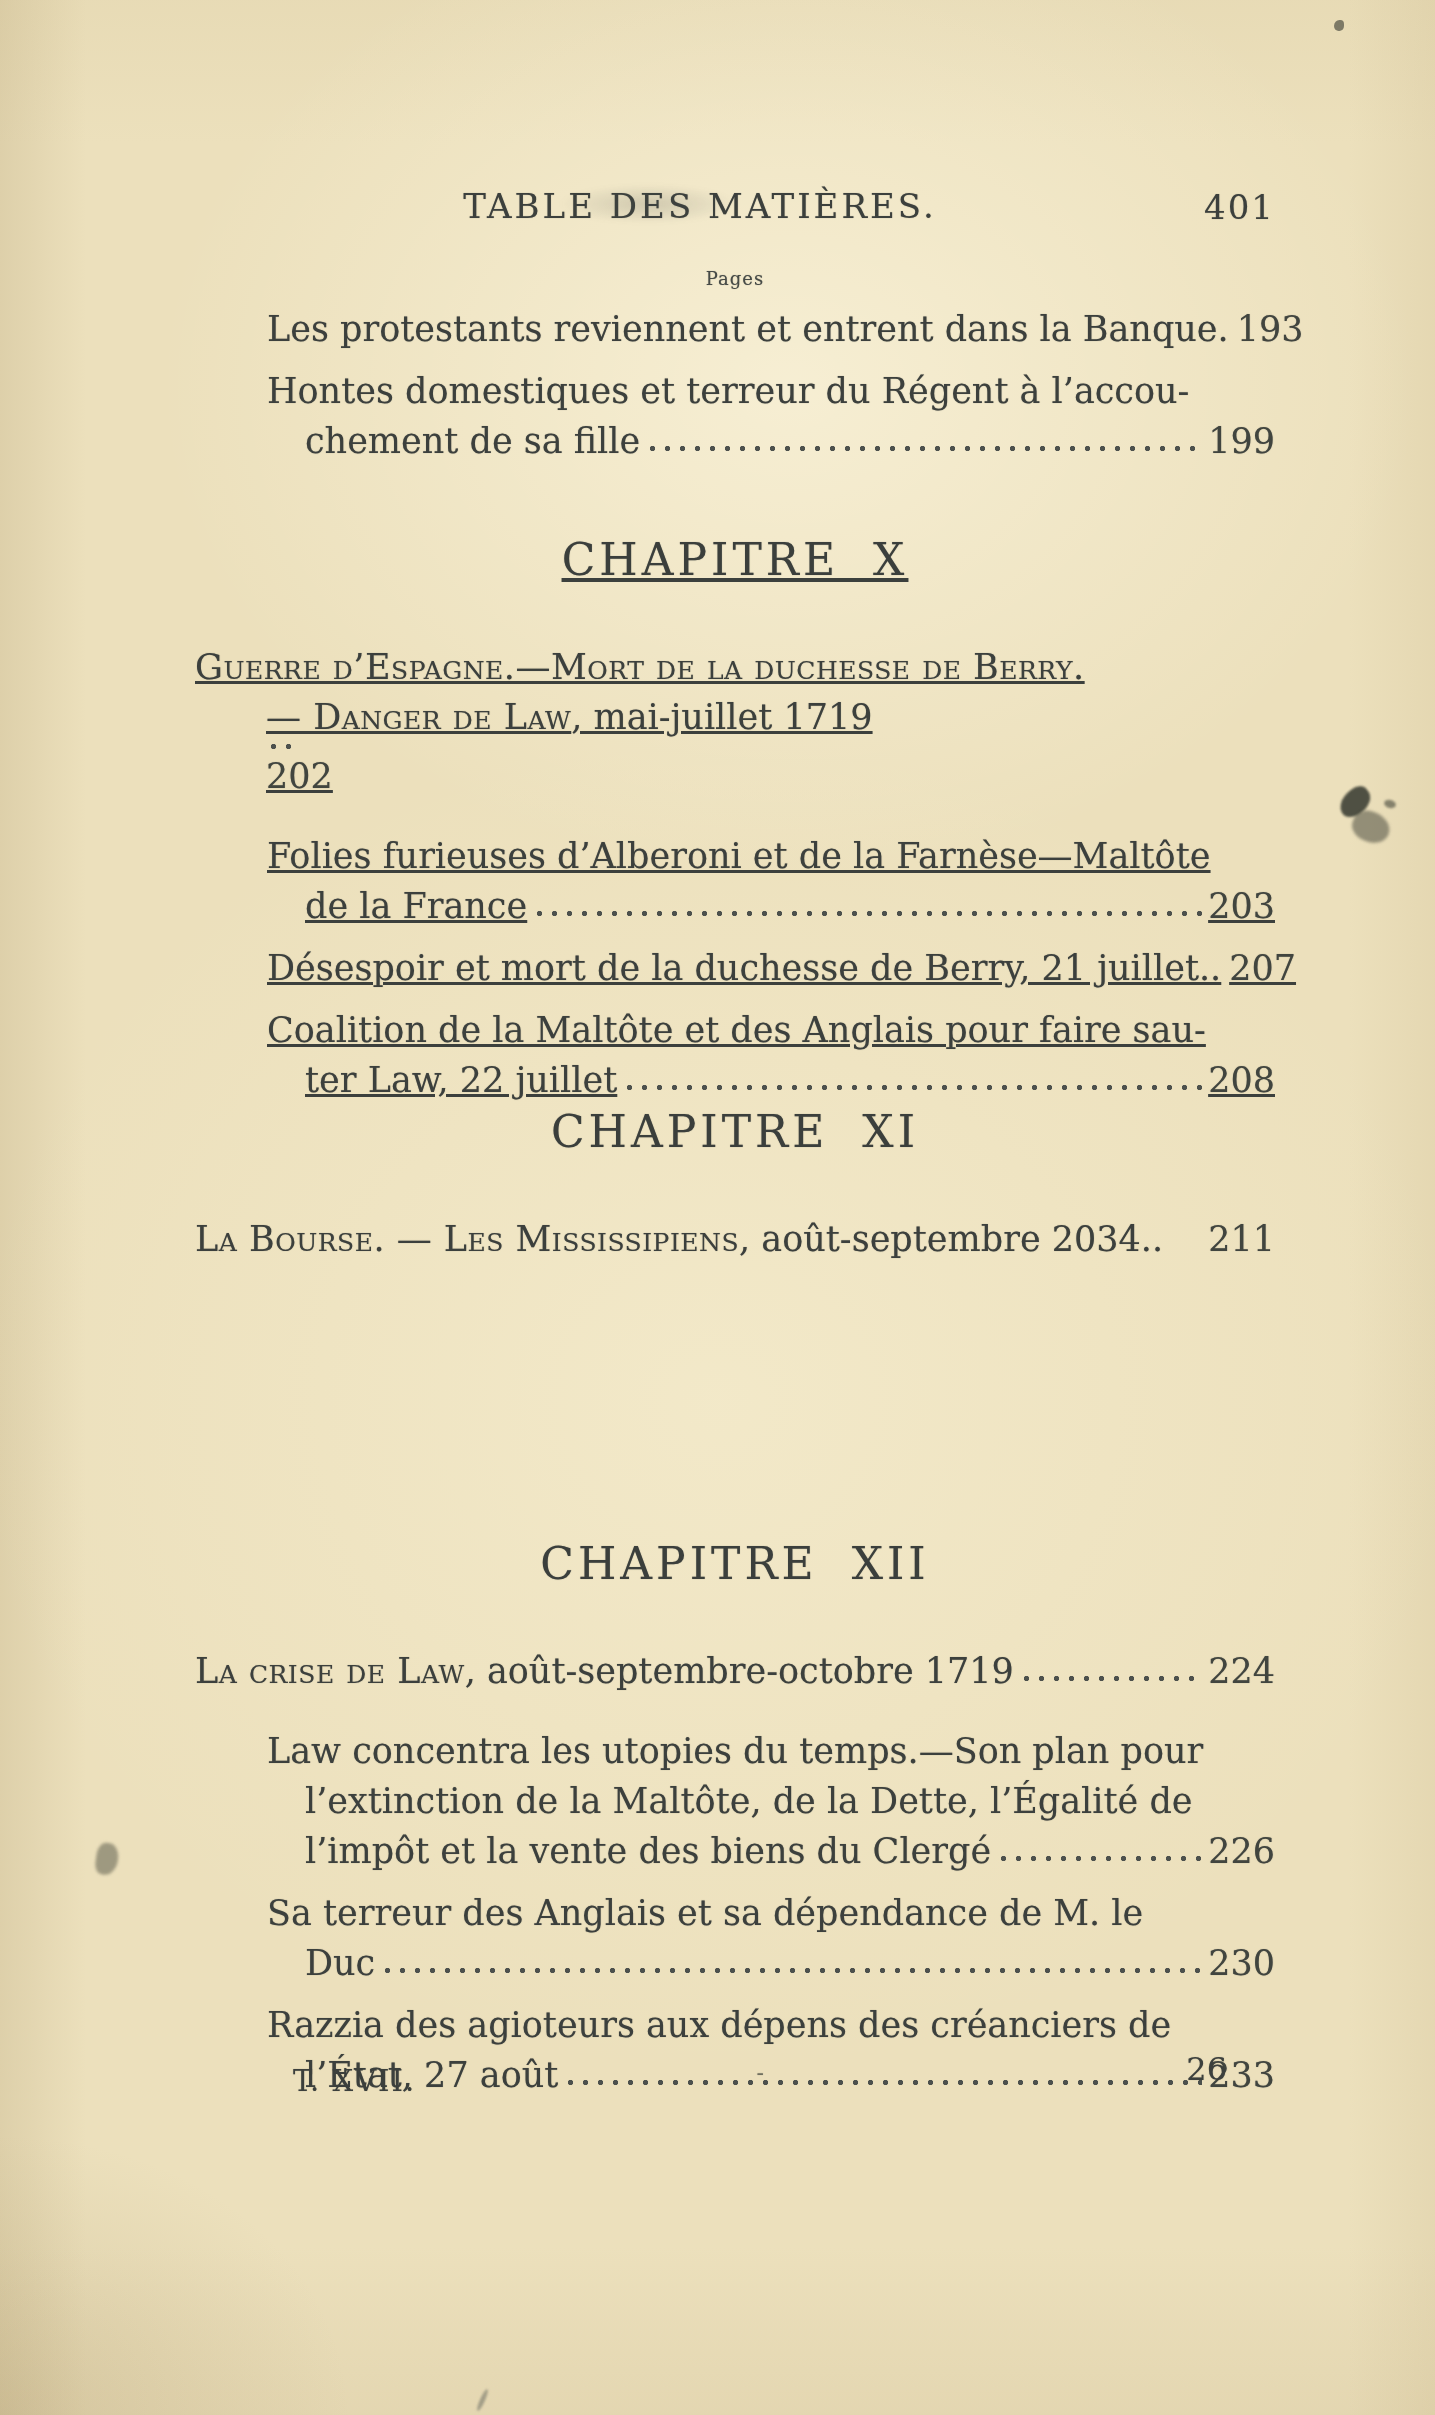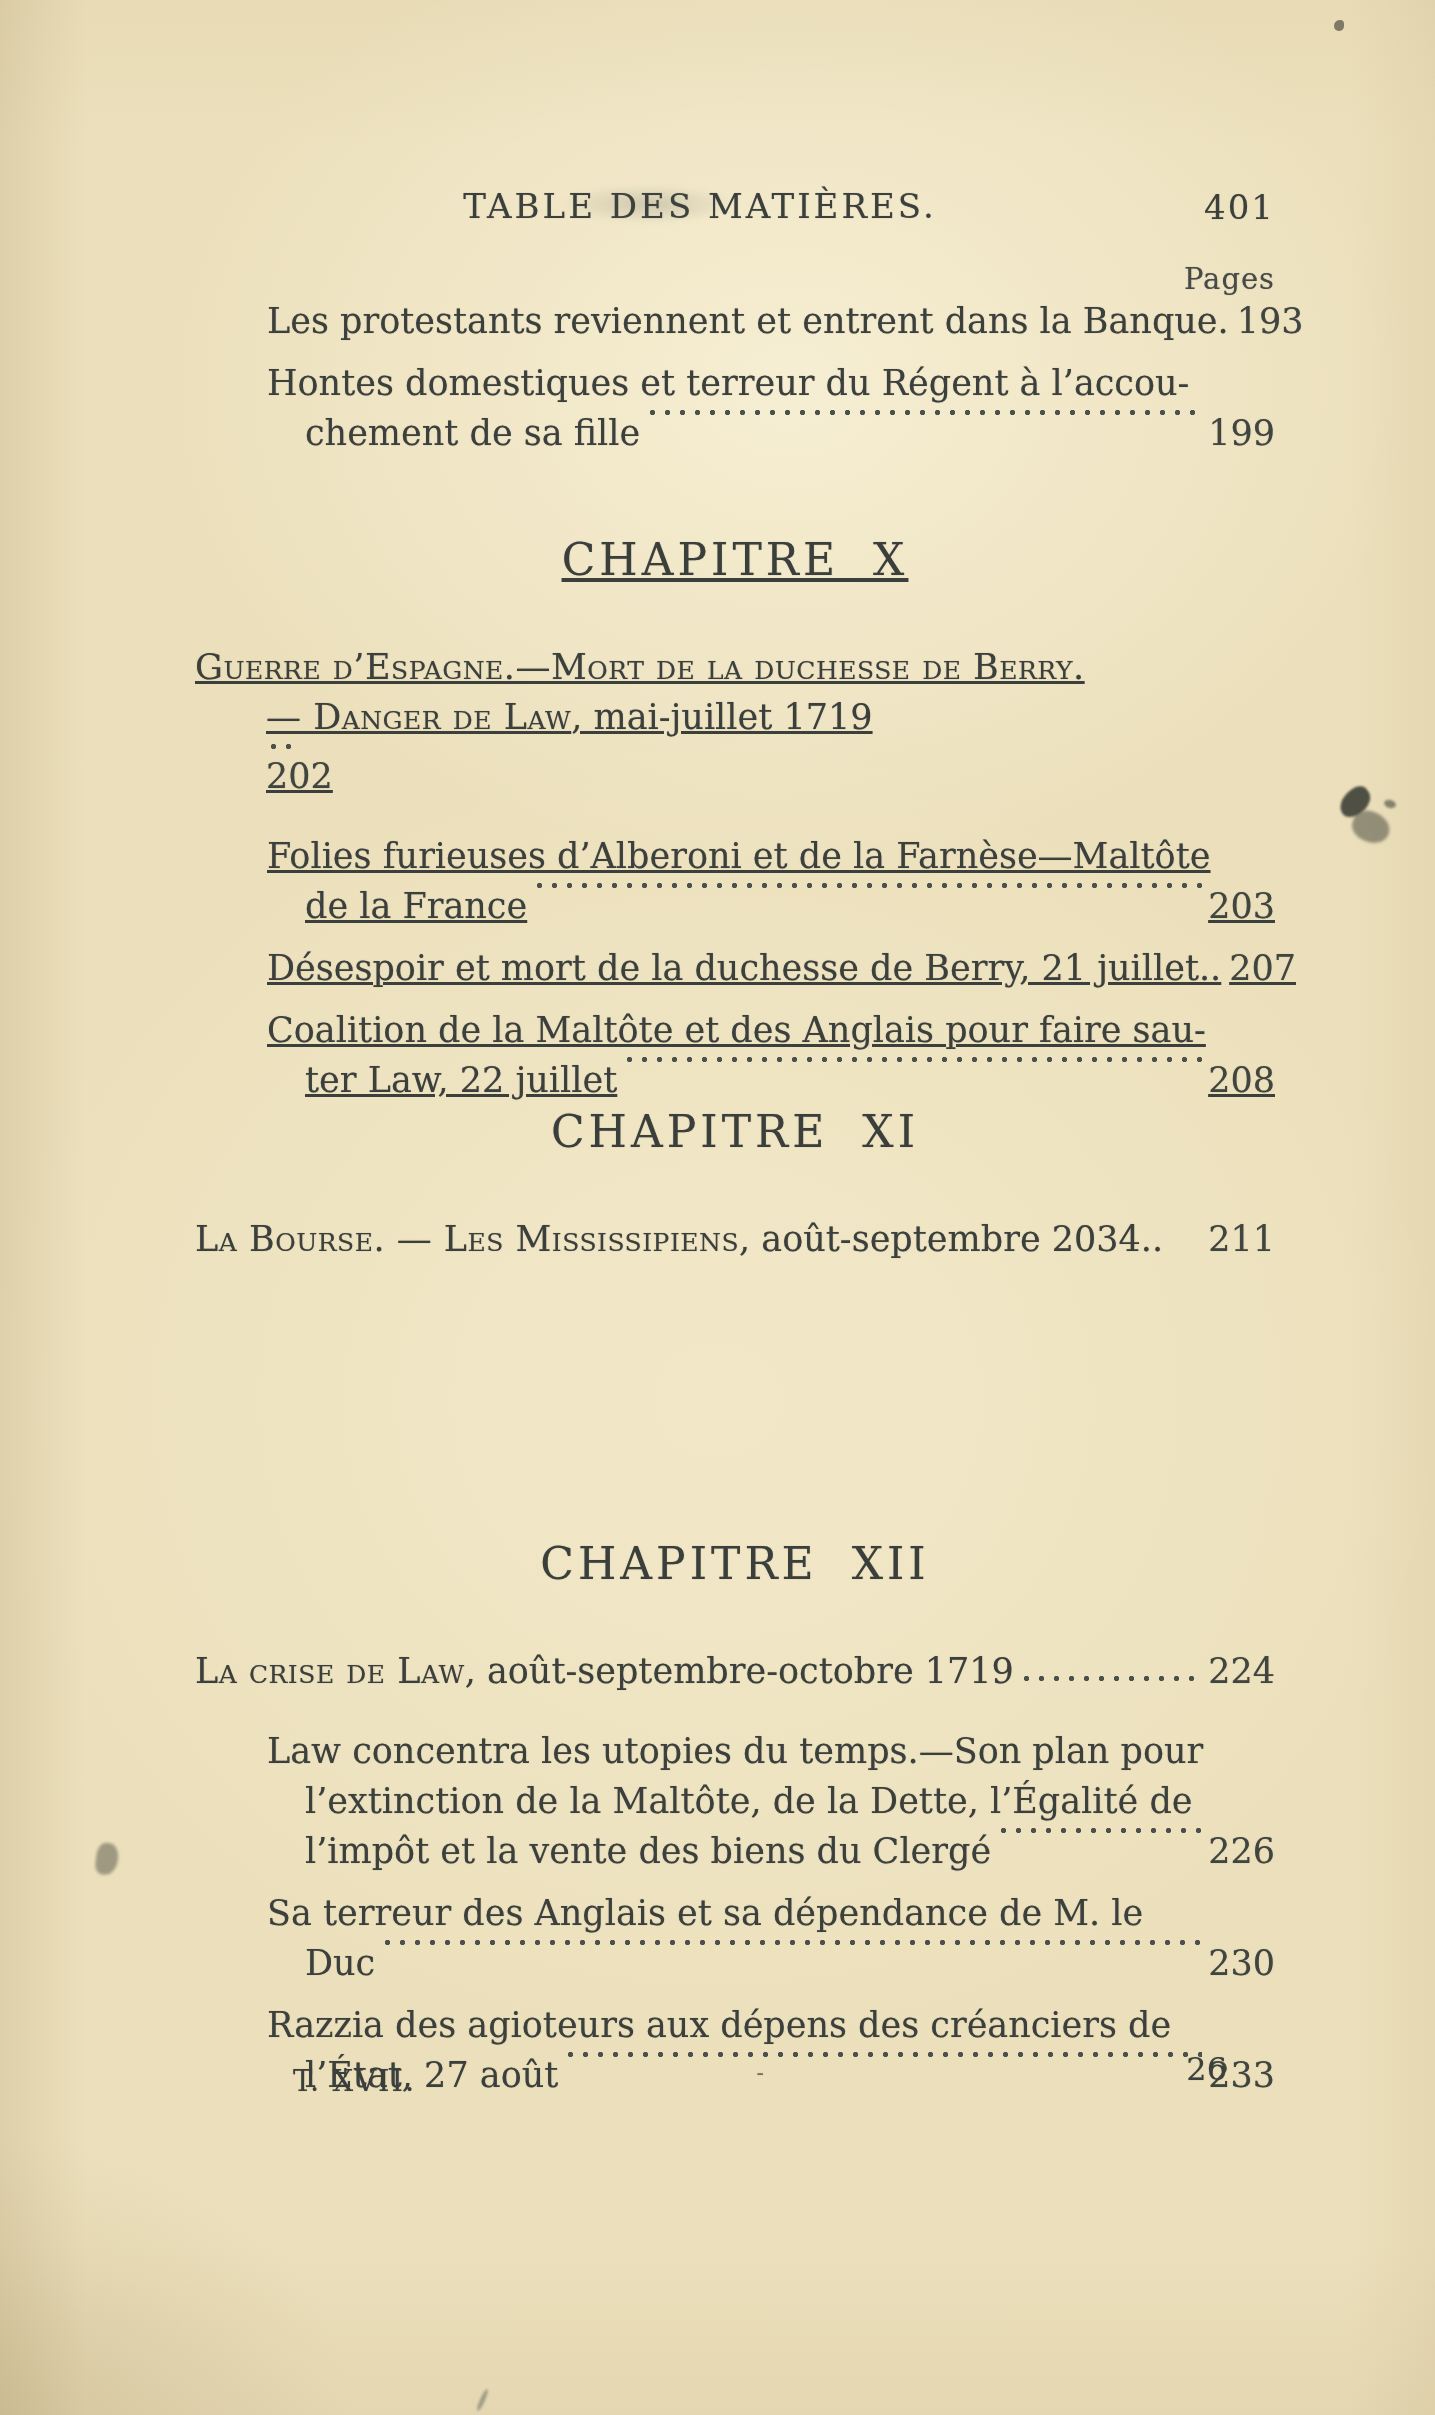--- a/index.html
+++ b/index.html
@@ -30,35 +30,35 @@
   .header .folio{
     position:absolute;right:0;top:1px;font-size:34px;letter-spacing:2px;
   }
   
   .group{position:absolute;left:195px;width:1080px;}
   .g0{top:262px;}
   .g1{top:534px;text-decoration:underline;}
   .g2{top:1106px;}
   .g3{top:1538px;}
   .pages-label{
-    text-align:right;font-size:29px;line-height:34px;margin-bottom:0;
+    text-align:center;font-size:18px;line-height:34px;margin-bottom:8px;
     color:#474b47;letter-spacing:1px;
   }
   .chapter{
     text-align:center;font-size:44px;line-height:52px;margin-bottom:56px;
     letter-spacing:4px;word-spacing:16px;white-space:nowrap;color:#3b3f3c;
   }
   .entry{margin-bottom:12px;}
   .sc-entry{margin-bottom:30px;}
   .line{
     display:flex;align-items:baseline;white-space:nowrap;
     font-size:35px;line-height:50px;
   }
   .plain-entry .line{padding-left:72px;}
-  .plain-entry .line.cont{padding-left:110px;align-items:center;}
+  .plain-entry .line.cont{padding-left:110px;}
   .sc-entry .line{padding-left:0;}
   .sc-entry .line.cont{padding-left:66px;flex-direction:column;}
   .txt{flex:none;}
   .sc{font-variant:small-caps;letter-spacing:0.5px;}
   .spacer{flex:1 1 auto;min-width:8px;}
   .leader{
     flex:1 1 auto;min-width:30px;height:9px;align-self:baseline;
     margin:0 6px 0 5px;
     background-image:radial-gradient(circle at 50% 50%, #4d514d 2.3px, rgba(77,81,77,0) 3px);
     background-size:15px 9px;background-repeat:repeat-x;background-position:0 100%;

